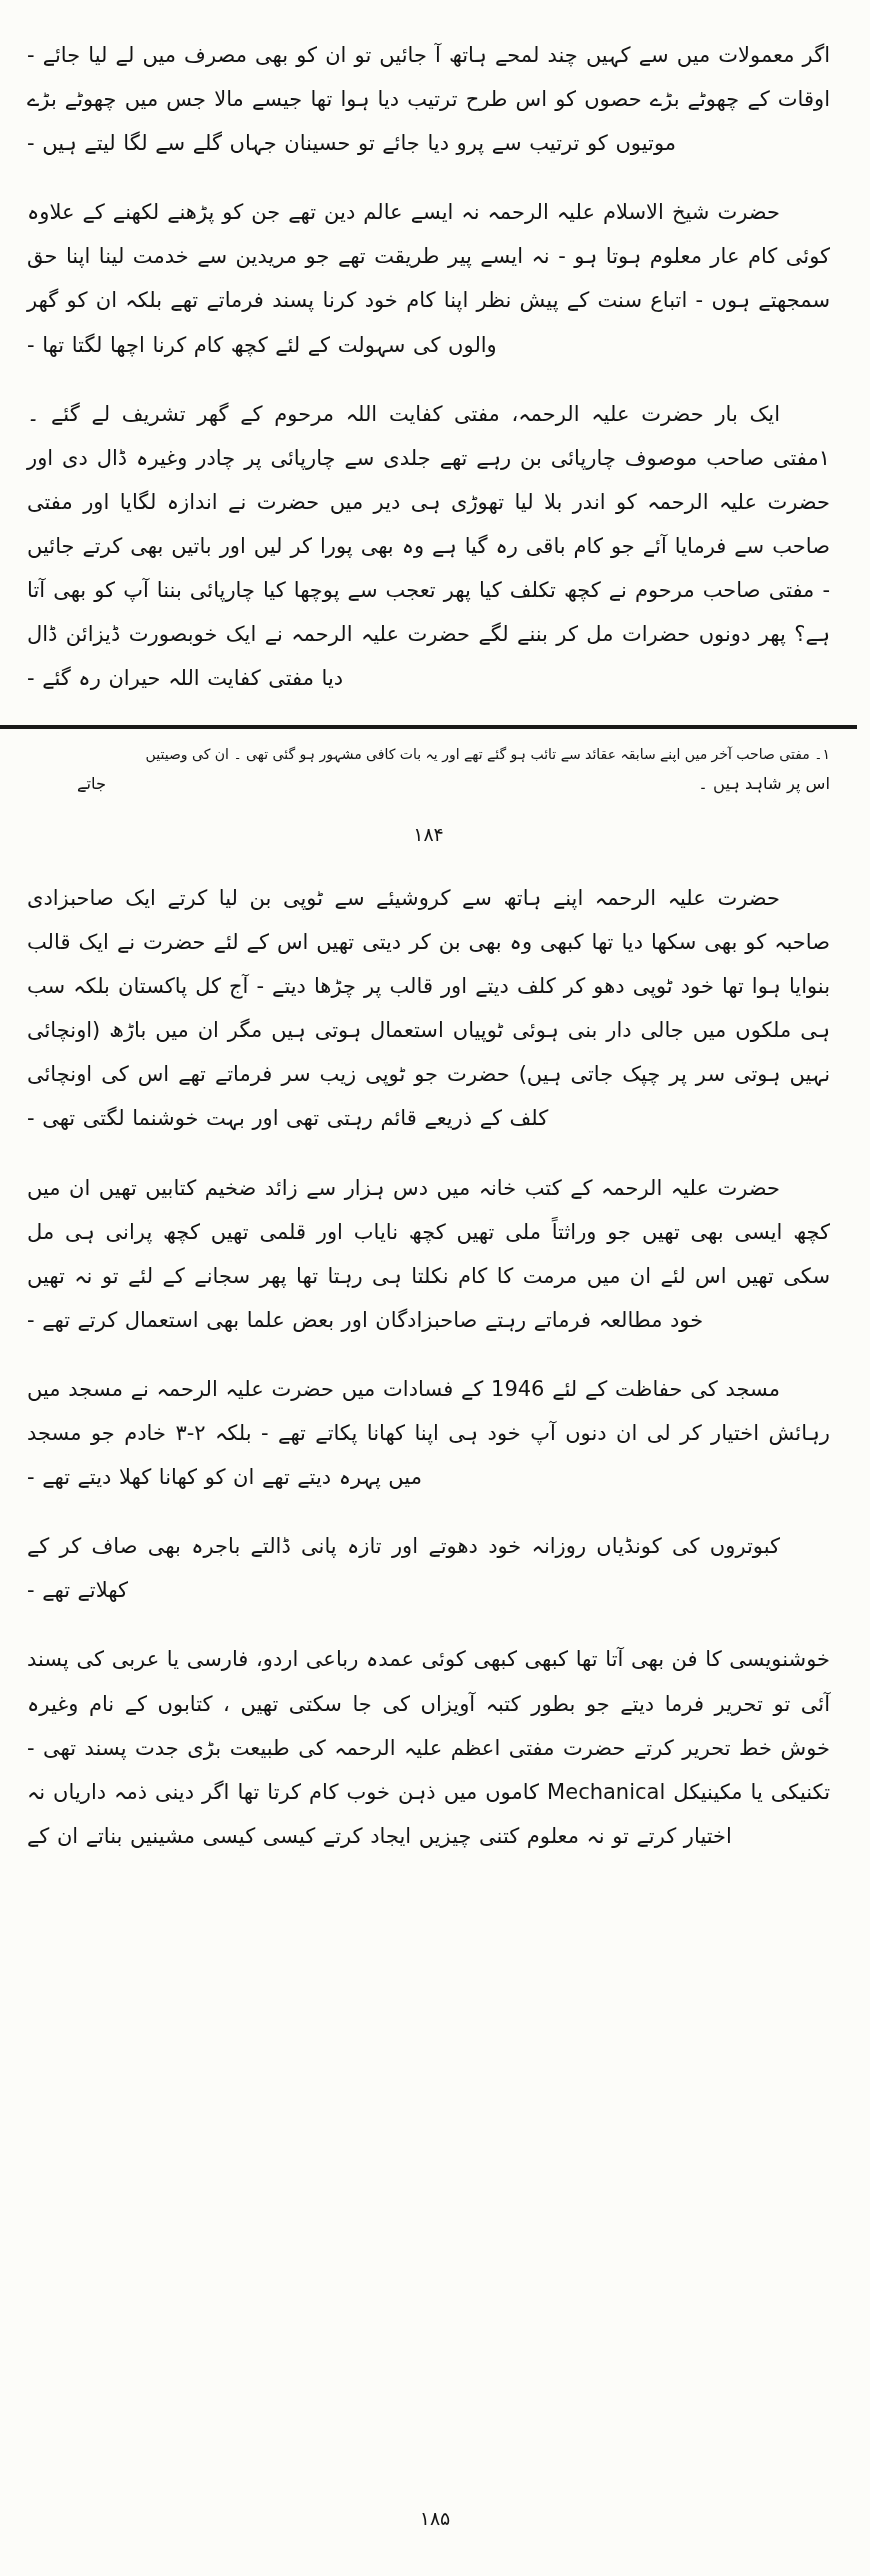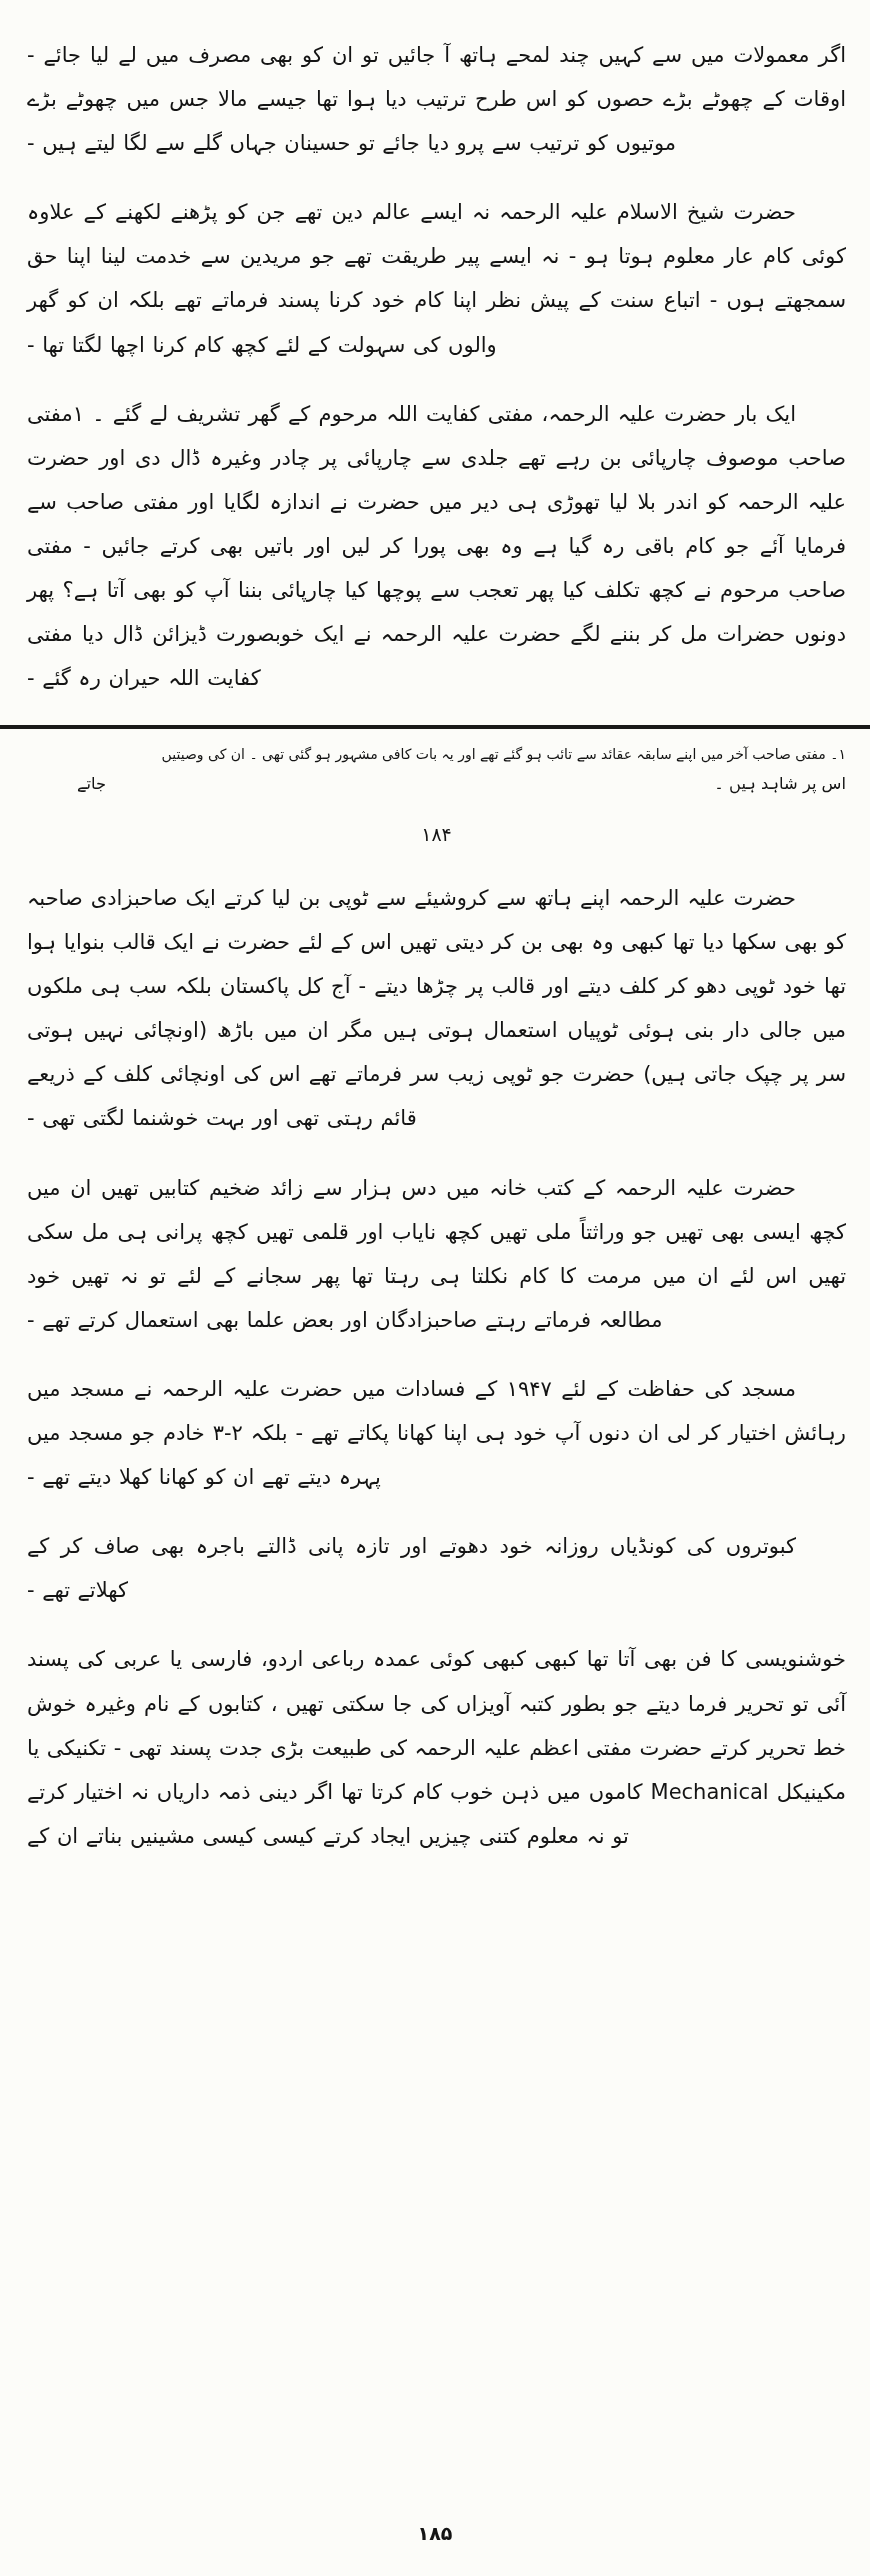--- a/index.html
+++ b/index.html
@@ -6,21 +6,21 @@
     margin: 0;
     padding: 0;
     background: #fbfbf8;
   }
   .page {
     position: relative;
     width: 870px;
     height: 2576px;
     margin: 0 auto;
     box-sizing: border-box;
-    padding: 33px 24px 0 27px;
+    padding: 33px 40px 0 27px;
     background: #fcfcf9;
     color: #141414;
     direction: rtl;
     font-family: "DejaVu Sans", sans-serif;
     overflow: hidden;
   }
   .para {
     font-size: 21px;
     line-height: 2.1;
     text-align: justify;
@@ -57,22 +57,21 @@
     text-align: center;
     font-size: 19px;
     letter-spacing: 2.7px;
     margin: 23.6px 0 31px 0;
   }
   .page-number.bottom {
     position: absolute;
     bottom: 31px;
     left: 0;
     right: 0;
-    margin: 1px;
-    font-weight: bold;
+    margin: 16px;
   }
 </style>
 </head>
 <body>
 
 <div class="page">
 
   <p class="para">اگر معمولات میں سے کہیں چند لمحے ہاتھ آ جائیں تو ان کو بھی مصرف میں لے لیا جائے - اوقات کے چھوٹے بڑے حصوں کو اس طرح ترتیب دیا ہوا تھا جیسے مالا جس میں چھوٹے بڑے موتیوں کو ترتیب سے پرو دیا جائے تو حسینان جہاں گلے سے لگا لیتے ہیں -</p>
 
   <p class="para indent">حضرت شیخ الاسلام علیہ الرحمہ نہ ایسے عالم دین تھے جن کو پڑھنے لکھنے کے علاوہ کوئی کام عار معلوم ہوتا ہو - نہ ایسے پیر طریقت تھے جو مریدین سے خدمت لینا اپنا حق سمجھتے ہوں - اتباع سنت کے پیش نظر اپنا کام خود کرنا پسند فرماتے تھے بلکہ ان کو گھر والوں کی سہولت کے لئے کچھ کام کرنا اچھا لگتا تھا -</p>
@@ -89,21 +88,21 @@
     <span>اس پر شاہد ہیں ۔</span>
     <span>جاتے</span>
   </div>
 
   <div class="page-number">۱۸۴</div>
 
   <p class="para indent">حضرت علیہ الرحمہ اپنے ہاتھ سے کروشیئے سے ٹوپی بن لیا کرتے ایک صاحبزادی صاحبہ کو بھی سکھا دیا تھا کبھی وہ بھی بن کر دیتی تھیں اس کے لئے حضرت نے ایک قالب بنوایا ہوا تھا خود ٹوپی دھو کر کلف دیتے اور قالب پر چڑھا دیتے - آج کل پاکستان بلکہ سب ہی ملکوں میں جالی دار بنی ہوئی ٹوپیاں استعمال ہوتی ہیں مگر ان میں باڑھ (اونچائی نہیں ہوتی سر پر چپک جاتی ہیں) حضرت جو ٹوپی زیب سر فرماتے تھے اس کی اونچائی کلف کے ذریعے قائم رہتی تھی اور بہت خوشنما لگتی تھی -</p>
 
   <p class="para indent">حضرت علیہ الرحمہ کے کتب خانہ میں دس ہزار سے زائد ضخیم کتابیں تھیں ان میں کچھ ایسی بھی تھیں جو وراثتاً ملی تھیں کچھ نایاب اور قلمی تھیں کچھ پرانی ہی مل سکی تھیں اس لئے ان میں مرمت کا کام نکلتا ہی رہتا تھا پھر سجانے کے لئے تو نہ تھیں خود مطالعہ فرماتے رہتے صاحبزادگان اور بعض علما بھی استعمال کرتے تھے -</p>
 
-  <p class="para indent">مسجد کی حفاظت کے لئے ۱۹۴۷ کے فسادات میں حضرت علیہ الرحمہ نے مسجد میں رہائش اختیار کر لی ان دنوں آپ خود ہی اپنا کھانا پکاتے تھے - بلکہ ۲-۳ خادم جو مسجد میں پہرہ دیتے تھے ان کو کھانا کھلا دیتے تھے -</p>
+  <p class="para indent">مسجد کی حفاظت کے لئے 1946 کے فسادات میں حضرت علیہ الرحمہ نے مسجد میں رہائش اختیار کر لی ان دنوں آپ خود ہی اپنا کھانا پکاتے تھے - بلکہ ۲-۳ خادم جو مسجد میں پہرہ دیتے تھے ان کو کھانا کھلا دیتے تھے -</p>
 
   <p class="para indent">کبوتروں کی کونڈیاں روزانہ خود دھوتے اور تازہ پانی ڈالتے باجرہ بھی صاف کر کے کھلاتے تھے -</p>
 
   <p class="para">خوشنویسی کا فن بھی آتا تھا کبھی کبھی کوئی عمدہ رباعی اردو، فارسی یا عربی کی پسند آئی تو تحریر فرما دیتے جو بطور کتبہ آویزاں کی جا سکتی تھیں ، کتابوں کے نام وغیرہ خوش خط تحریر کرتے حضرت مفتی اعظم علیہ الرحمہ کی طبیعت بڑی جدت پسند تھی - تکنیکی یا مکینیکل Mechanical کاموں میں ذہن خوب کام کرتا تھا اگر دینی ذمہ داریاں نہ اختیار کرتے تو نہ معلوم کتنی چیزیں ایجاد کرتے کیسی کیسی مشینیں بناتے ان کے</p>
 
   <div class="page-number bottom">۱۸۵</div>
 
 </div>
 
 

